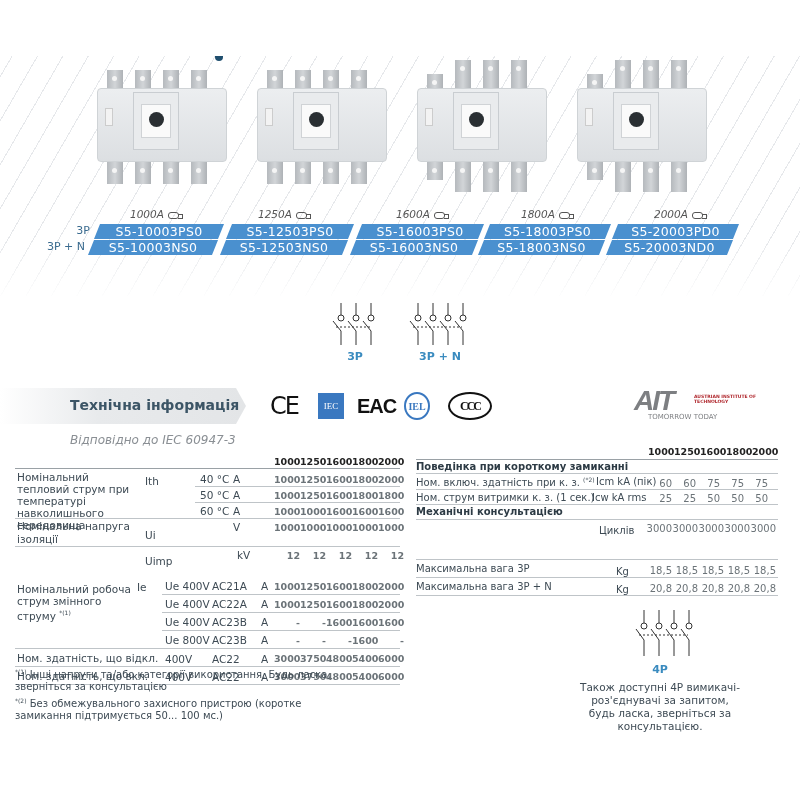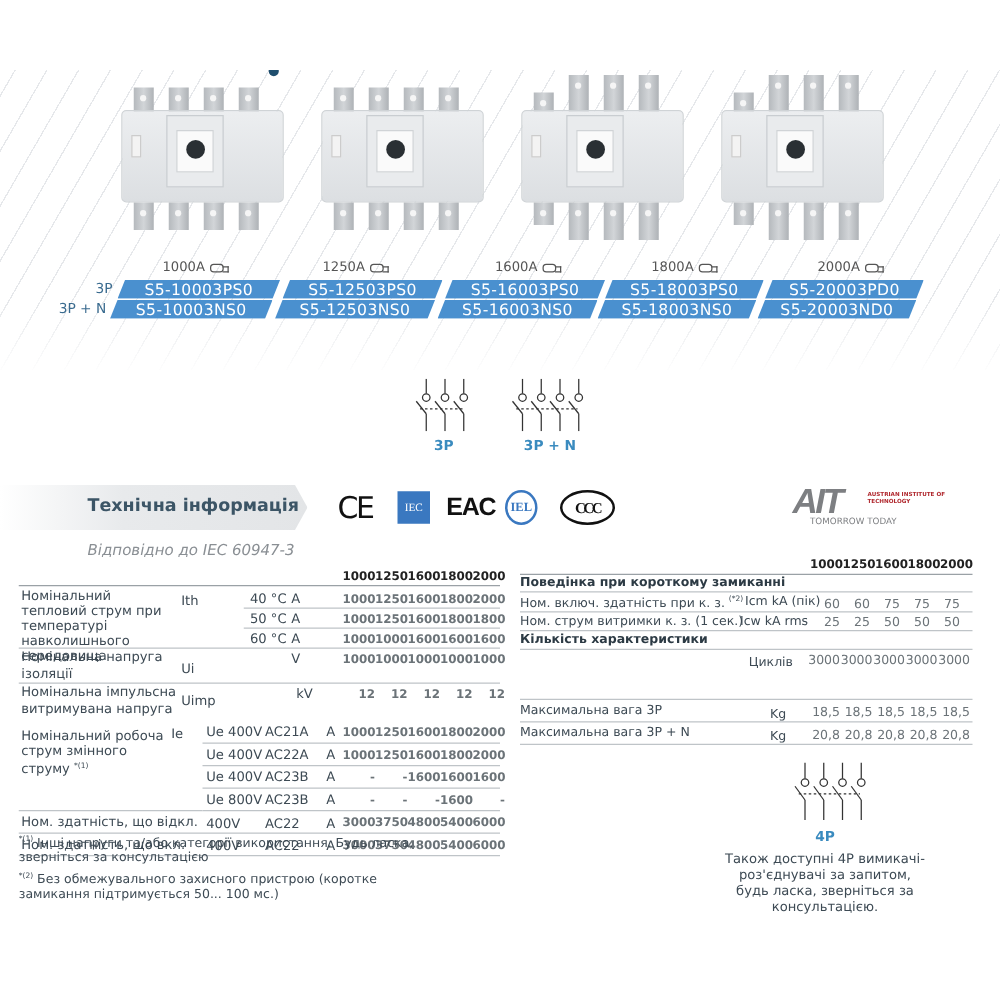--- a/index.html
+++ b/index.html
@@ -18,21 +18,21 @@
   .product { position: absolute; top: 70px; width: 130px; height: 120px; }
   .product .body { position:absolute; left:0; top:18px; width:130px; height:74px; background: linear-gradient(#eceef0, #dcdfe2); border-radius: 4px; border:1px solid #cfd3d6; }
   .product .face { position:absolute; left:36px; top:22px; width:46px; height:58px; background:#e9ebed; border:1px solid #c9cdd1; }
   .product .dial { position:absolute; left:44px; top:34px; width:30px; height:34px; background:#fafafa; border:1px solid #d0d3d6; }
   .product .knob { position:absolute; left:52px; top:42px; width:15px; height:15px; border-radius:50%; background:#2a2f33; }
   .product .bar { position:absolute; width:16px; background: linear-gradient(90deg, #b5b9bd, #d2d5d8, #aeb2b6); }
   .product .bar::after { content:""; position:absolute; left:5px; width:5px; height:5px; border-radius:50%; background:#f5f5f5; top:6px; }
   .product .lbl { position:absolute; left:8px; top:38px; width:8px; height:18px; background:#f3f3f3; border:1px solid #ccc; }
 
   
-  .amp { position:absolute; top:208px; font-size:10.5px; color:#555; white-space:nowrap; }
+  .amp { position:absolute; top:208px; font-size:10.5px; font-style:italic; color:#555; white-space:nowrap; }
   .amp .lug { display:inline-block; width:11px; height:7px; border:1px solid #555; border-radius:3px; margin-left:4px; vertical-align:middle; position:relative; }
   .amp .lug::after { content:""; position:absolute; right:-5px; top:1px; width:4px; height:3px; border:1px solid #555; border-left:none; }
   .rowlabel { position:absolute; font-size:11px; color:#3a6b8f; text-align:right; }
   .model { position:absolute; height:15px; background:#4a90cf; color:#fff; font-size:12.5px; line-height:15px; text-align:center; letter-spacing:0.3px;
            clip-path: polygon(6px 0, 100% 0, calc(100% - 6px) 100%, 0 100%); }
 
   
   .poles { position:absolute; }
   .poles-caption { position:absolute; font-size:11px; font-weight:bold; color:#3a8bbf; text-align:center; }
 
@@ -267,21 +267,20 @@
     <span class="cell" style="left:130px;top:10px">Ui</span>
     <span class="cell" style="left:218px;top:2px">V</span>
     <span class="num" style="left:259px;top:3px">1000</span>
     <span class="num" style="left:285px;top:3px">1000</span>
     <span class="num" style="left:311px;top:3px">1000</span>
     <span class="num" style="left:337px;top:3px">1000</span>
     <span class="num" style="left:363px;top:3px">1000</span>
   </div>
 
   <div class="lrow" style="top:92px;height:28px;border-bottom:none">
-    <span class="cell" style="left:2px;top:1px;width:125px;white-space:normal;line-height:13px">Номінальна імпульсна витримувана напруга</span>
     <span class="cell" style="left:130px;top:8px">Uimp</span>
     <span class="cell" style="left:222px;top:2px">kV</span>
     <span class="num" style="left:259px;top:3px">12</span>
     <span class="num" style="left:285px;top:3px">12</span>
     <span class="num" style="left:311px;top:3px">12</span>
     <span class="num" style="left:337px;top:3px">12</span>
     <span class="num" style="left:363px;top:3px">12</span>
   </div>
 
   <div class="cell" style="left:2px;top:128px;width:125px;white-space:normal;line-height:12px">
@@ -386,21 +385,21 @@
   <div class="rrow" style="top:45px;height:15px">
     <span class="cell" style="left:0;top:2px">Ном. струм витримки к. з. (1 сек.)</span>
     <span class="cell" style="left:176px;top:2px">Icw kA rms</span>
     <span class="rnum" style="left:230px;top:3px">25</span>
     <span class="rnum" style="left:254px;top:3px">25</span>
     <span class="rnum" style="left:278px;top:3px">50</span>
     <span class="rnum" style="left:302px;top:3px">50</span>
     <span class="rnum" style="left:326px;top:3px">50</span>
   </div>
   <div class="rrow" style="top:60px;height:15px">
-    <span class="cell rsec" style="left:0;top:1px">Кількість характеристики</span>
+    <span class="cell rsec" style="left:0;top:1px">Механічні консультацією</span>
   </div>
   <div class="rrow" style="top:75px;height:40px">
     <span class="cell" style="left:183px;top:5px">Циклів</span>
     <span class="rnum" style="left:230px;top:3px">3000</span>
     <span class="rnum" style="left:256px;top:3px">3000</span>
     <span class="rnum" style="left:282px;top:3px">3000</span>
     <span class="rnum" style="left:308px;top:3px">3000</span>
     <span class="rnum" style="left:334px;top:3px">3000</span>
   </div>
   <div class="rrow" style="top:115px;height:18px">

